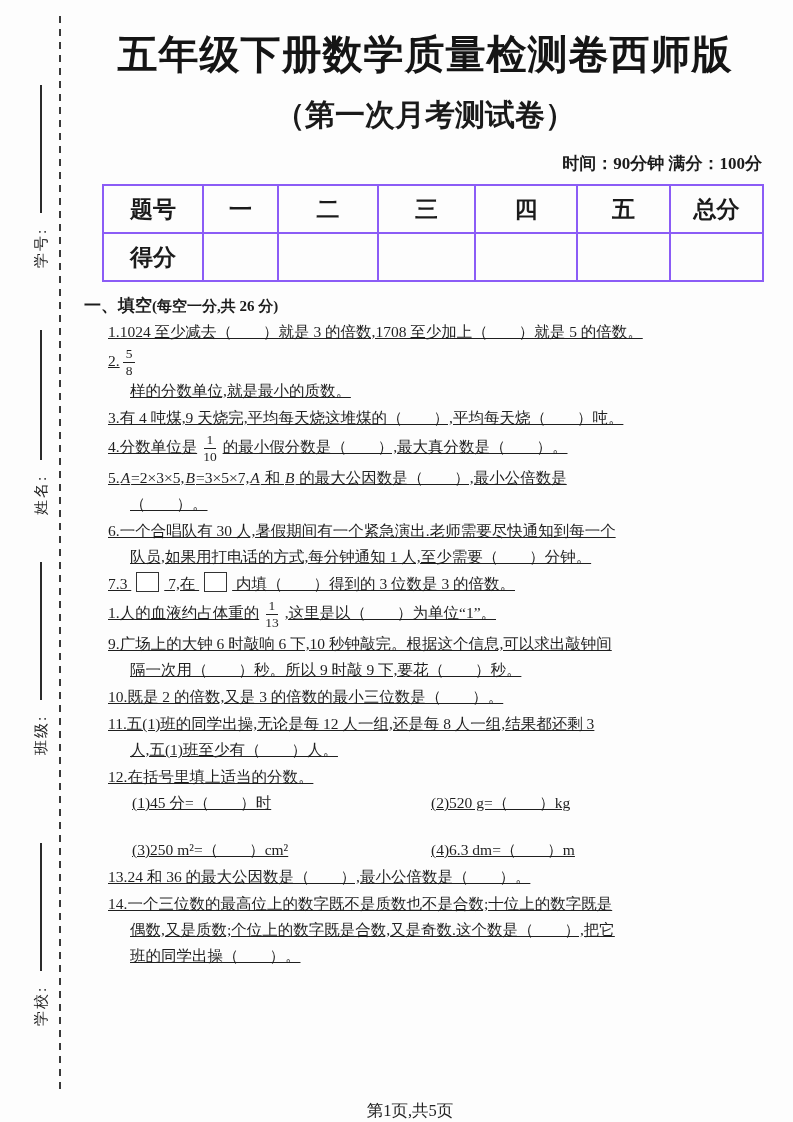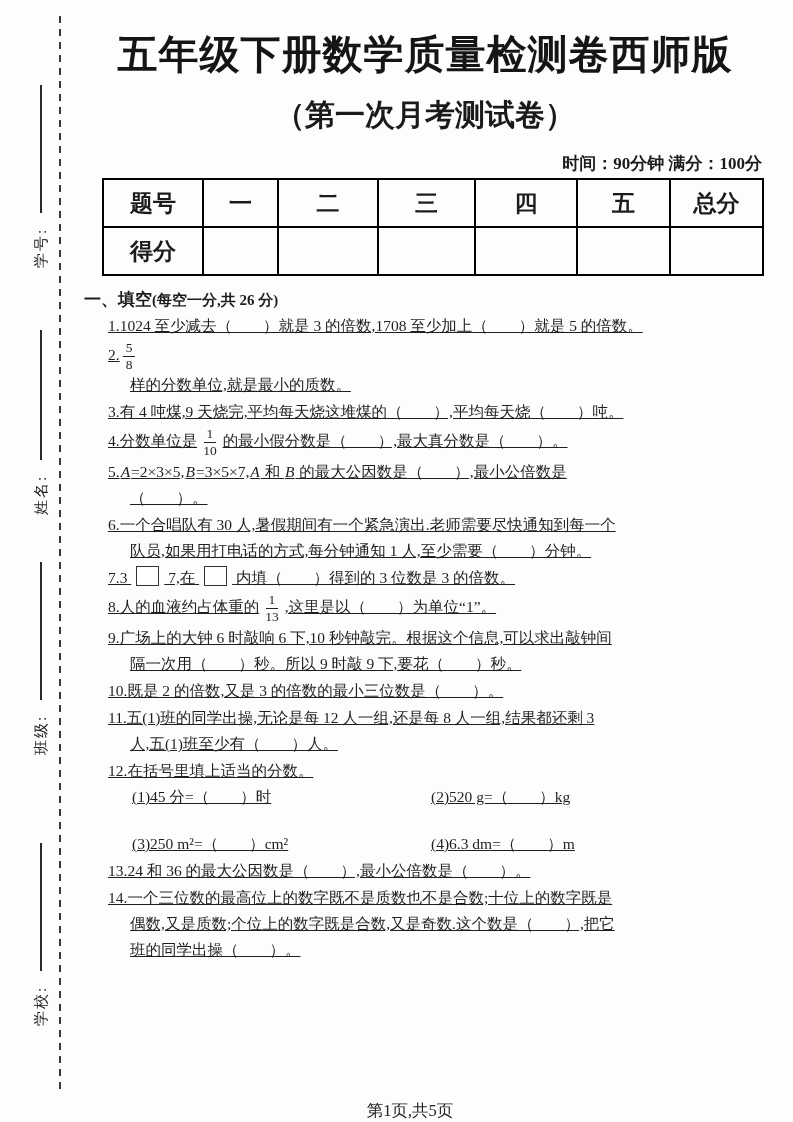--- a/index.html
+++ b/index.html
@@ -25,25 +25,25 @@
     white-space:nowrap; font-size:15px; letter-spacing:2px; color:#222;
   }
 
   
   .main { position:absolute; left:84px; top:0; width:682px; }
   .title {
     margin:27px 0 0 0; text-align:center;
     font-size:40px; font-weight:bold; letter-spacing:1px; color:#151515;
   }
   .subtitle { margin:13px 0 0 0; text-align:center; font-size:30px; font-weight:bold; color:#1a1a1a; }
-  .meta { width:660px; margin:16px 0 3px 18px; text-align:right; font-size:17px; font-weight:bold; }
+  .meta { width:660px; margin:16px 0 9px 18px; text-align:right; font-size:17px; font-weight:bold; }
 
   table.score { width:660px; margin-left:18px; border-collapse:collapse; table-layout:fixed; }
   table.score td {
-    border:2px solid #000000; height:44px; text-align:center; vertical-align:middle;
+    border:2px solid #8b5cf6; height:44px; text-align:center; vertical-align:middle;
     font-size:23px; font-weight:bold; color:#1b1b1b;
   }
 
   .section-head { margin:12px 0 2px 0; font-size:17px; }
   .section-title { font-weight:bold; }
   .section-note { font-weight:bold; font-size:15px; }
 
   .questions { margin-left:24px; width:652px; font-size:15.5px; line-height:26px; color:#1f1f1f;text-decoration:underline; }
   .question { padding-left:22px; text-indent:-22px; margin:1px 0; }
 
@@ -147,21 +147,21 @@
             <span class="fd">8</span>
           </span><br><span>样的分数单位,就是最小的质数。</span></div>
         <div class="question"><span>3.有 4 吨煤,9 天烧完,平均每天烧这堆煤的（　　）,平均每天烧（　　）吨。</span></div>
         <div class="question"><span>4.分数单位是</span><span class="frac">
             <span class="fn">1</span>
             <span class="fd">10</span>
           </span><span>的最小假分数是（　　）,最大真分数是（　　）。</span></div>
         <div class="question"><span>5.</span><span class="ivar">A</span><span>=2×3×5,</span><span class="ivar">B</span><span>=3×5×7,</span><span class="ivar">A</span><span> 和 </span><span class="ivar">B</span><span> 的最大公因数是（　　）,最小公倍数是</span><br><span>（　　）。</span></div>
         <div class="question"><span>6.一个合唱队有 30 人,暑假期间有一个紧急演出.老师需要尽快通知到每一个</span><br><span>队员,如果用打电话的方式,每分钟通知 1 人,至少需要（　　）分钟。</span></div>
         <div class="question"><span>7.3 </span><span class="fillbox"></span><span> 7,在 </span><span class="fillbox"></span><span> 内填（　　）得到的 3 位数是 3 的倍数。</span></div>
-        <div class="question"><span>8.人的血液约占体重的</span><span class="frac">
+        <div class="question"><span>1.人的血液约占体重的</span><span class="frac">
             <span class="fn">1</span>
             <span class="fd">13</span>
           </span><span>,这里是以（　　）为单位“1”。</span></div>
         <div class="question"><span>9.广场上的大钟 6 时敲响 6 下,10 秒钟敲完。根据这个信息,可以求出敲钟间</span><br><span>隔一次用（　　）秒。所以 9 时敲 9 下,要花（　　）秒。</span></div>
         <div class="question"><span>10.既是 2 的倍数,又是 3 的倍数的最小三位数是（　　）。</span></div>
         <div class="question"><span>11.五(1)班的同学出操,无论是每 12 人一组,还是每 8 人一组,结果都还剩 3</span><br><span>人,五(1)班至少有（　　）人。</span></div>
         <div class="question"><span>12.在括号里填上适当的分数。</span><div class="sub-grid">
             <span>(1)45 分=（　　）时</span>
             <span>(2)520 g=（　　）kg</span>
             <span>(3)250 m²=（　　）cm²</span>

